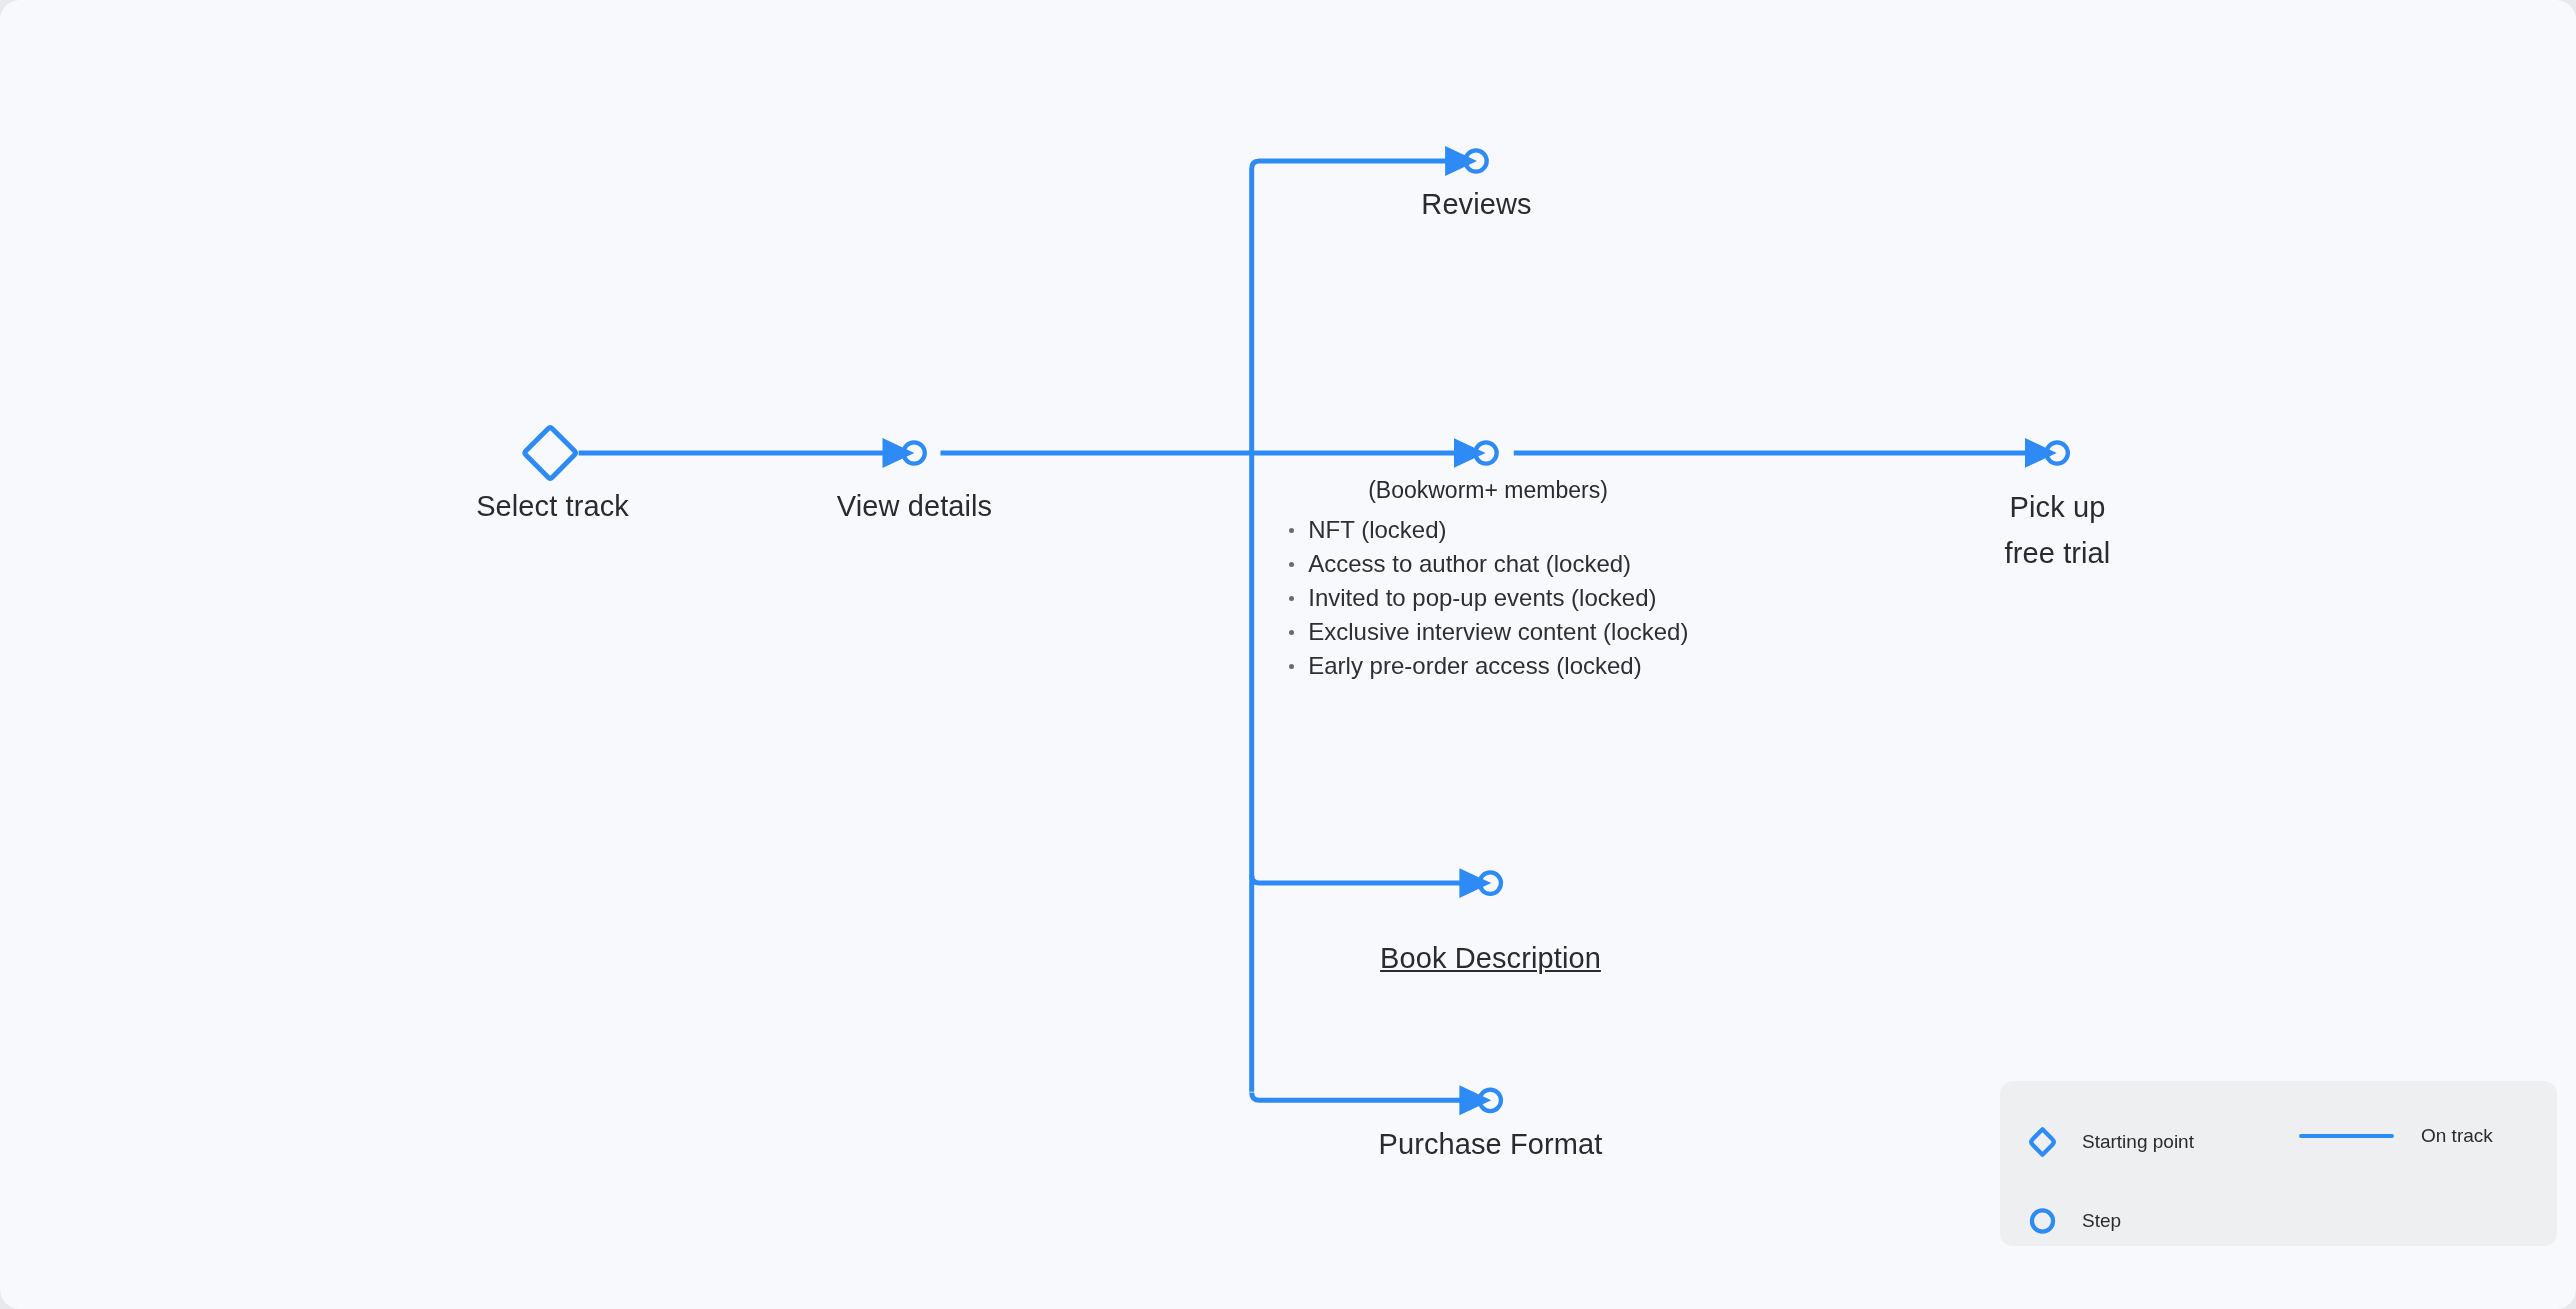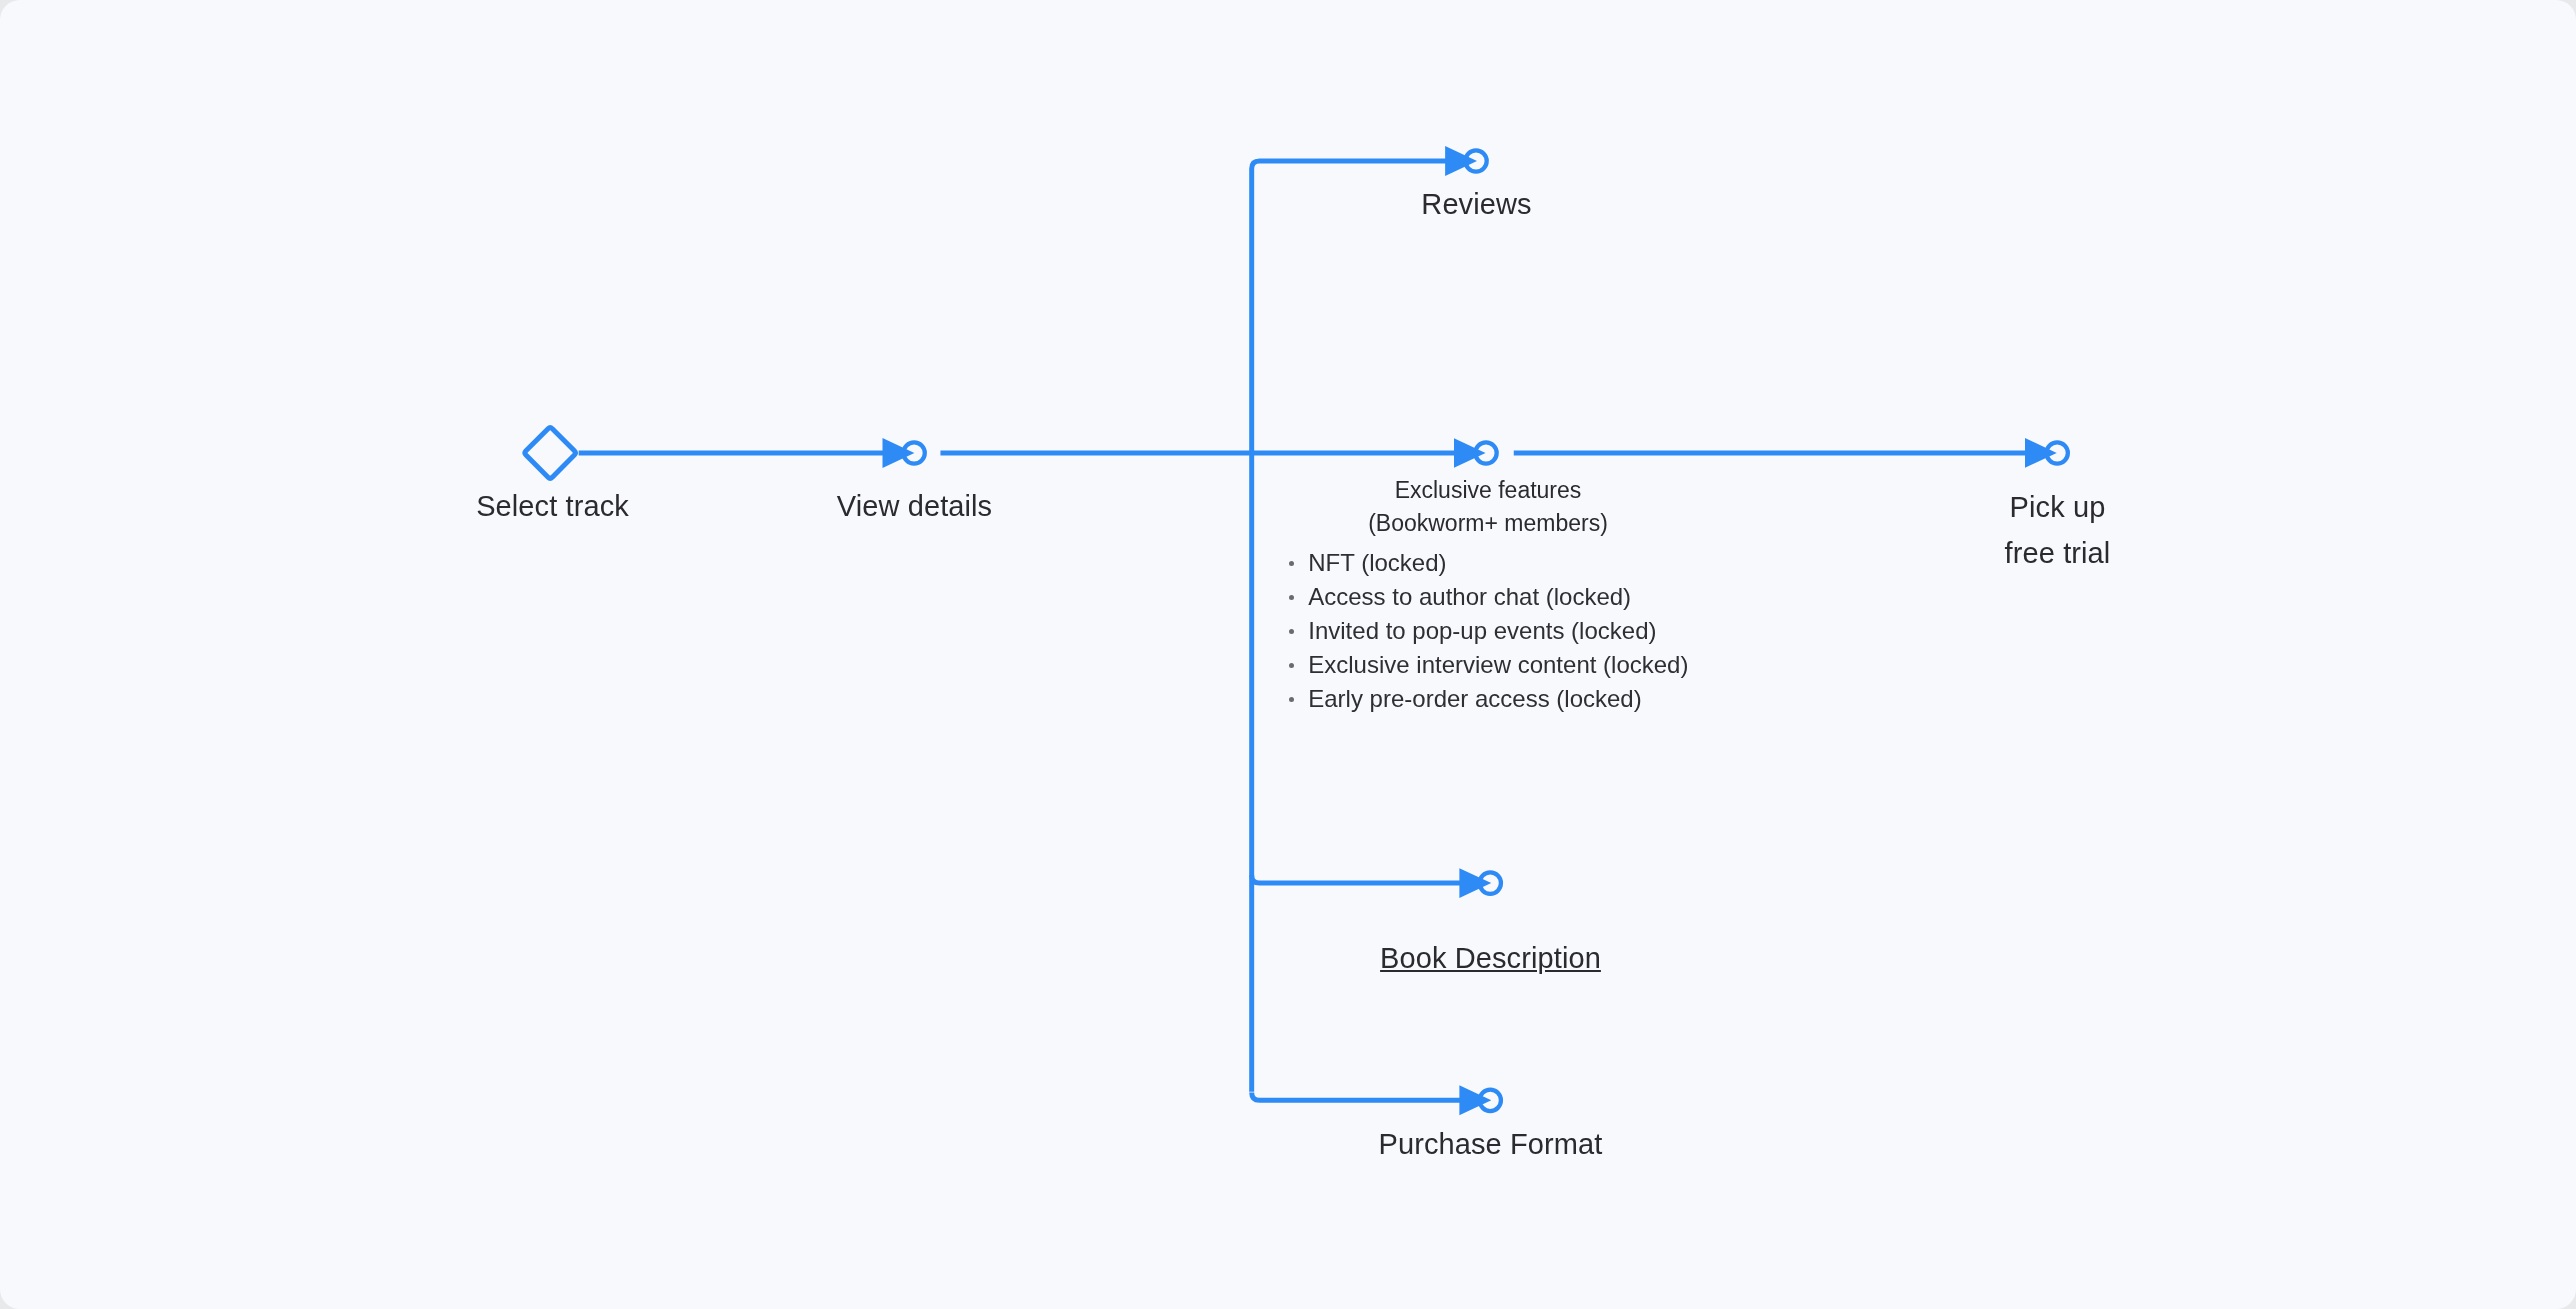--- a/index.html
+++ b/index.html
@@ -157,21 +157,20 @@
     <div class="node-label" style="left:1334px; top:189px; width:285px;">Reviews</div>
 
     <div class="node-label" style="left:1915px; top:492px; width:285px;">Pick up</div>
     <div class="node-label" style="left:1915px; top:538px; width:285px;">free trial</div>
 
     <div class="node-label" style="left:1348px; top:943px; width:285px;text-decoration:underline;">Book Description</div>
 
     <div class="node-label" style="left:1348px; top:1129px; width:285px;">Purchase Format</div>
 
     <div class="feature-block" style="left:1260px; top:474px; width:456px;">
-      <div class="feature-heading">Exclusive features</div>
       <div class="feature-heading">(Bookworm+ members)</div>
       <ul class="feature-list">
         <li>
           <span class="bullet-dot"></span>
           <span>NFT (locked)</span>
         </li>
         <li>
           <span class="bullet-dot"></span>
           <span>Access to author chat (locked)</span>
         </li>
@@ -183,16 +182,38 @@
           <span class="bullet-dot"></span>
           <span>Exclusive interview content (locked)</span>
         </li>
         <li>
           <span class="bullet-dot"></span>
           <span>Early pre-order access (locked)</span>
         </li>
       </ul>
     </div>
 
+    <div id="legend">
+
+      <div class="legend-row" id="legend-row-start">
+        <svg class="legend-shape" width="31" height="34" viewBox="0 0 44 48">
+          <path d="M 22 6 L 36 20 Q 40 24 36 28 L 22 42 Q 22 42 22 42 L 8 28 Q 4 24 8 20 L 22 6 Z" fill="none" stroke="#2e8bf5" stroke-width="6" stroke-linejoin="round"></path>
+        </svg>
+        <span class="legend-text">Starting point</span>
+      </div>
+
+      <div class="legend-row" id="legend-row-step">
+        <svg class="legend-shape" width="31" height="34" viewBox="0 0 44 48">
+          <circle cx="22" cy="24" r="15" fill="none" stroke="#2e8bf5" stroke-width="6"></circle>
+        </svg>
+        <span class="legend-text">Step</span>
+      </div>
+
+      <div class="legend-row" id="legend-row-ontrack">
+        <span class="legend-line"></span>
+        <span class="legend-text">On track</span>
+      </div>
+
+    </div>
 
   </div>
 </div>
 
 
 </body></html>

